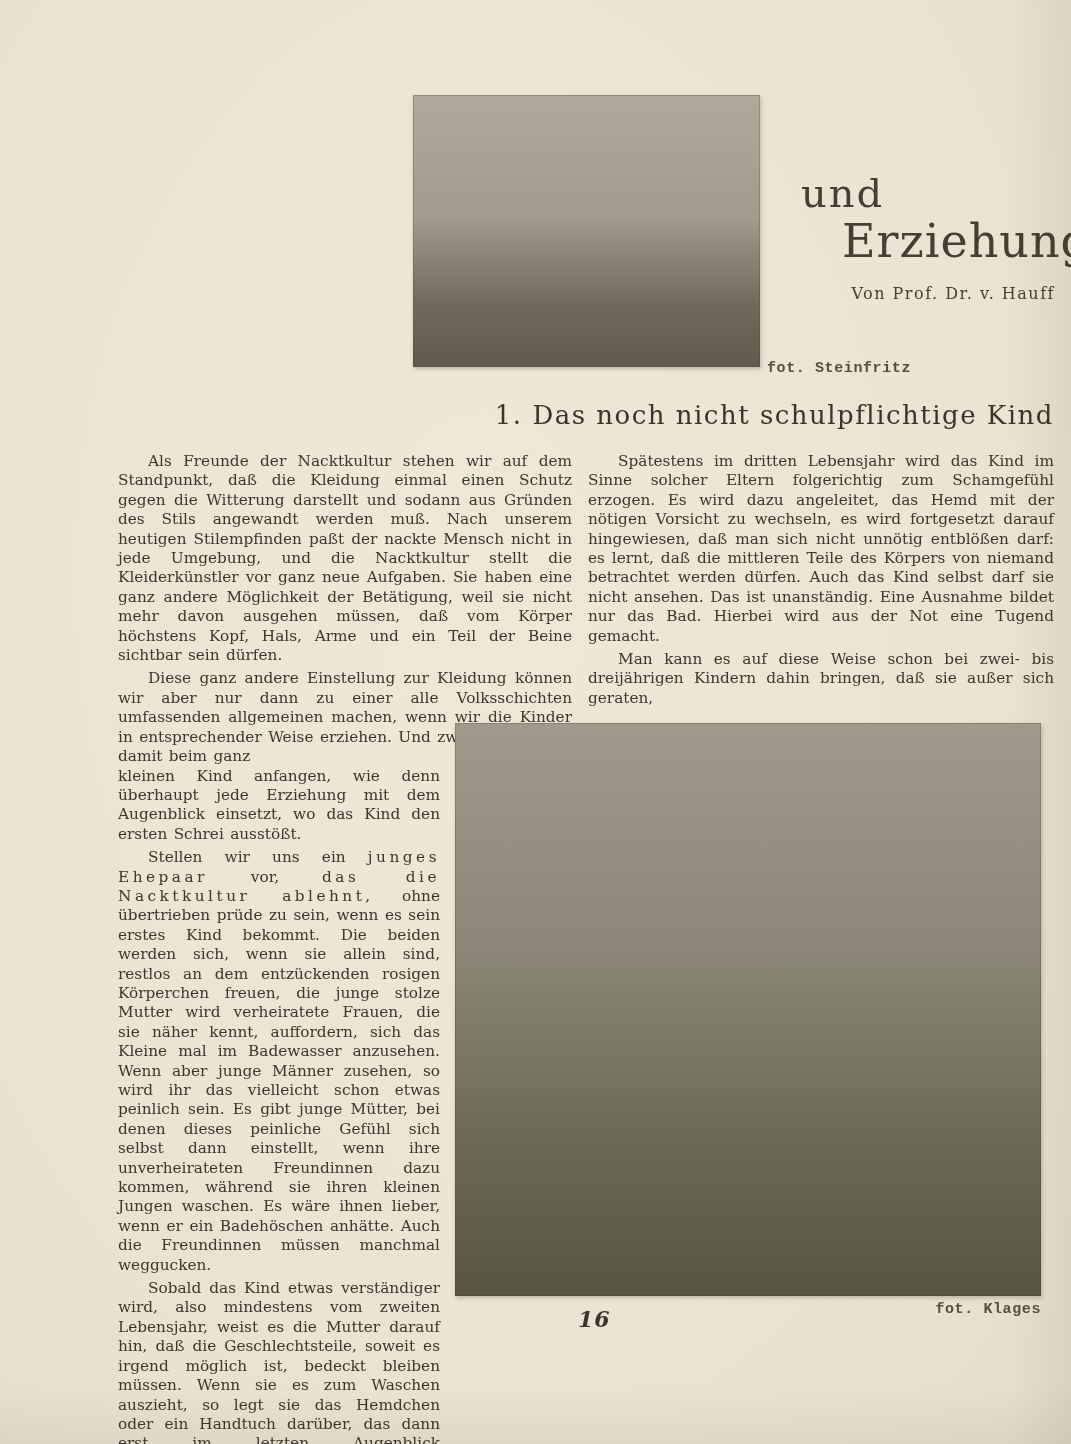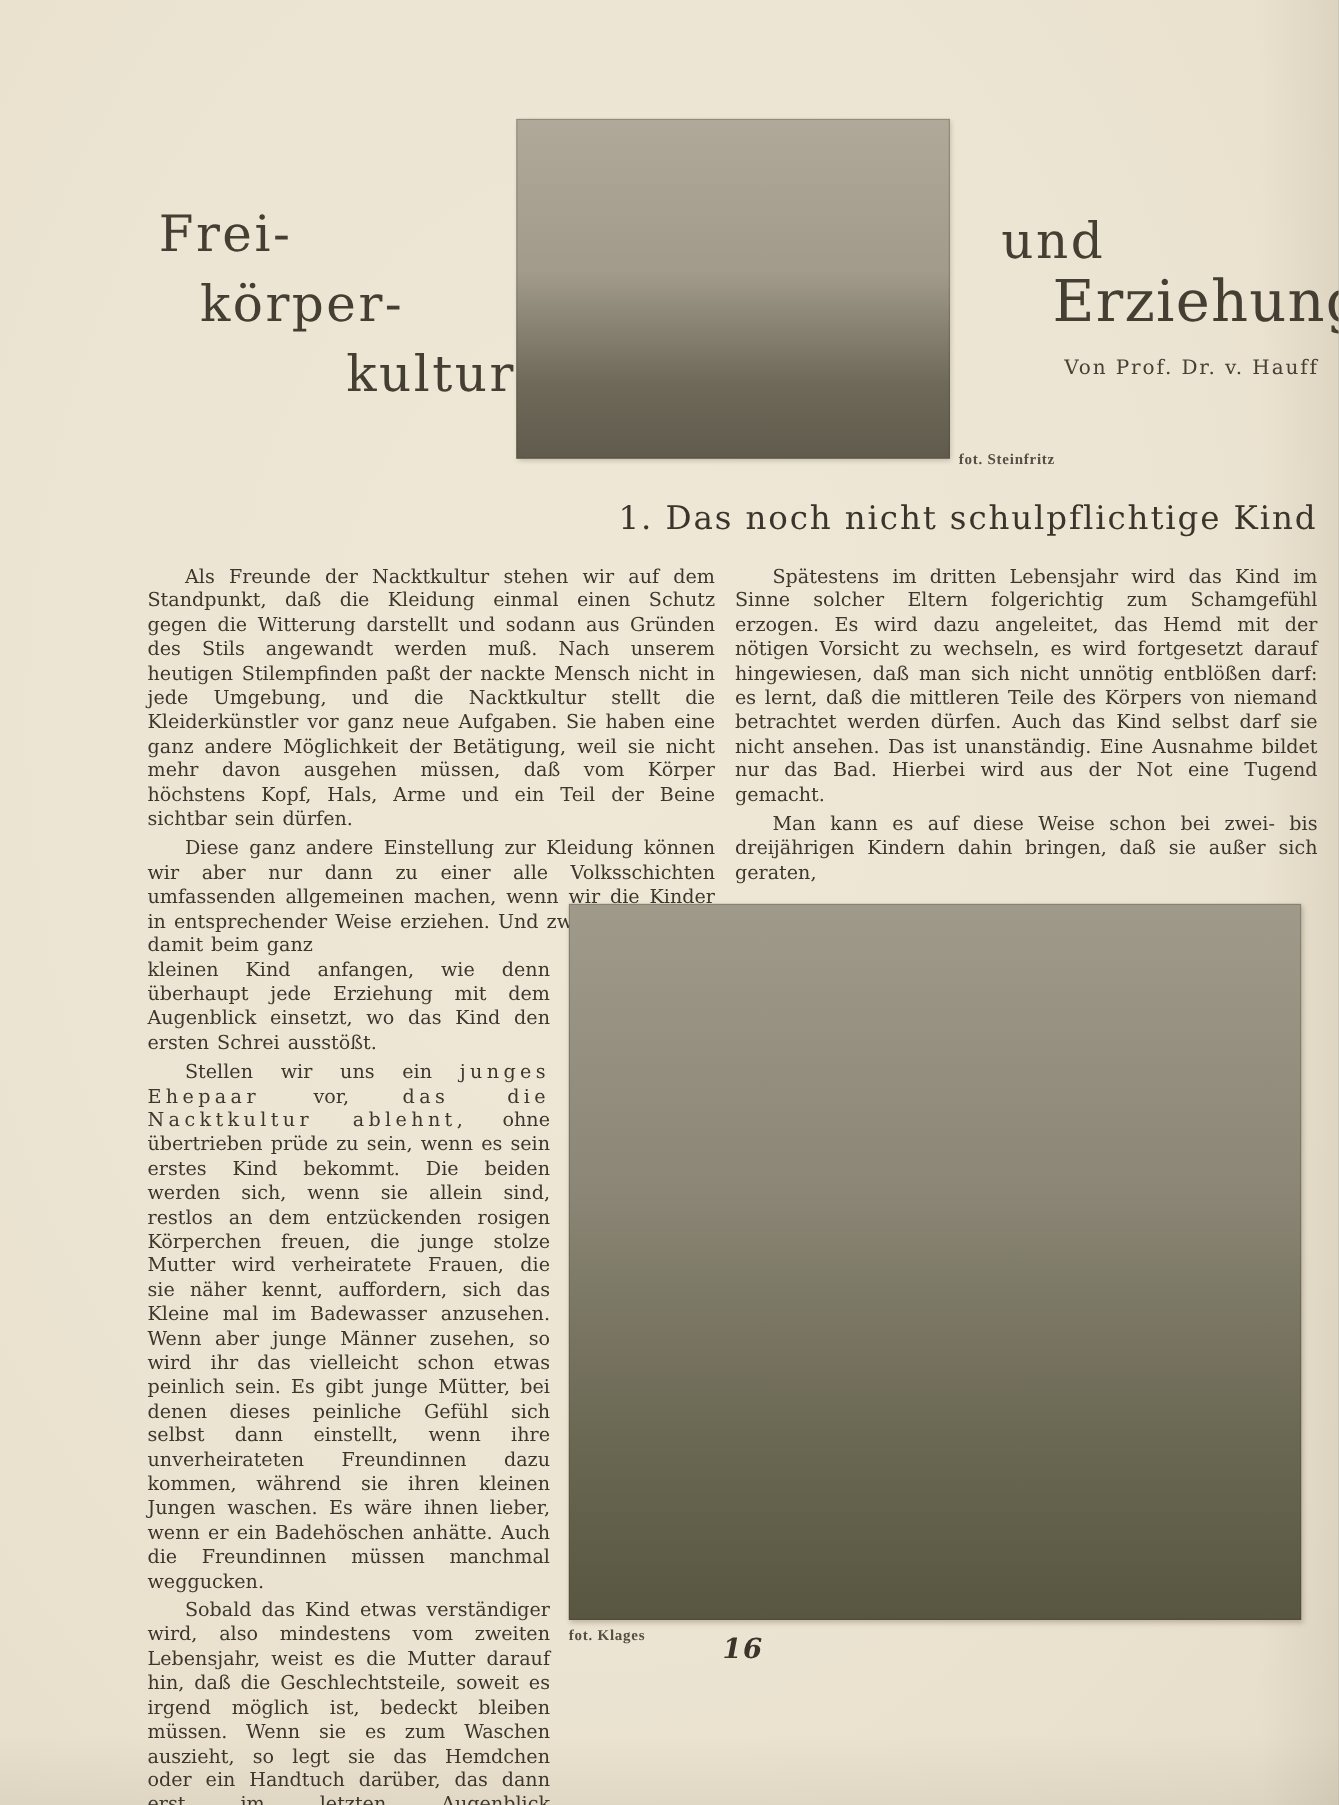--- a/index.html
+++ b/index.html
@@ -21,48 +21,43 @@
   .title-left .l3{margin-left:150px;}
   .title-und{position:absolute;left:770px;top:170px;font-size:40px;letter-spacing:2px;color:#443e33;margin-left:31px;}
   .title-main{position:absolute;left:842px;top:214px;font-size:46px;letter-spacing:1px;color:#443e33;}
   .byline{position:absolute;left:845px;top:284px;width:210px;text-align:right;font-size:16px;letter-spacing:1.5px;color:#464035;}
   
   .photo{position:absolute;box-shadow:0 0 0 1px rgba(60,55,40,.25) inset, 1px 2px 4px rgba(60,50,30,.25);}
   .photo-top{left:413px;top:95px;width:347px;height:272px;
     background:linear-gradient(180deg,#b0a99a 0%,#a29b8c 45%,#6e6959 78%,#605b4c 100%);}
   .photo-bottom{left:455px;top:723px;width:586px;height:573px;
     background:linear-gradient(180deg,#a09a8a 0%,#8b8675 40%,#6a6753 75%,#585541 100%);}
-  .credit{position:absolute;font-family:Liberation Serif, serif;font-size:12px;font-weight:bold;letter-spacing:.6px;color:#564f42;}
+  .credit{position:absolute;font-family:Liberation Mono, monospace;font-size:15px;font-weight:bold;letter-spacing:.6px;color:#564f42;}
   .credit-top{left:767px;top:360px;}
-  .credit-bottom{left:455px;top:1301px;width:586px;text-align:left;}
+  .credit-bottom{left:455px;top:1301px;width:586px;text-align:right;}
   
   .section-heading{position:absolute;left:118px;top:400px;width:936px;margin:0;
     text-align:right;font-size:26px;font-weight:normal;letter-spacing:1.5px;color:#3a342a;}
   
   .col{position:absolute;top:452px;font-size:15.3px;line-height:19.4px;text-align:justify;word-spacing:1.5px;}
   .col-left{left:118px;width:454px;}
   .col-left .narrow{width:322px;}
   .col-right{left:588px;width:466px;}
   .col p{margin:4px 0 0;text-indent:30px;}
   .col p:first-child{margin-top:0;}
   .col p.cont{margin-top:0;text-indent:0;}
   .sperr{letter-spacing:3.5px;}
   
   .page-number{position:absolute;left:578px;top:1306px;font-size:22px;font-weight:bold;font-style:italic;color:#3a342a;letter-spacing:1px;}
 </style>
 </head>
 <body>
 
 <div class="page">
 
-  <div class="title-left">
-    <div class="l1">Frei-</div>
-    <div class="l2">körper-</div>
-    <div class="l3">kultur</div>
-  </div>
 
   <div class="photo photo-top"></div>
   <div class="credit credit-top">fot. Steinfritz</div>
 
   <div class="title-und">und</div>
   <div class="title-main">Erziehung</div>
   <div class="byline">Von Prof. Dr. v. Hauff</div>
 
   <h1 class="section-heading">1. Das noch nicht schulpflichtige Kind</h1>
 

